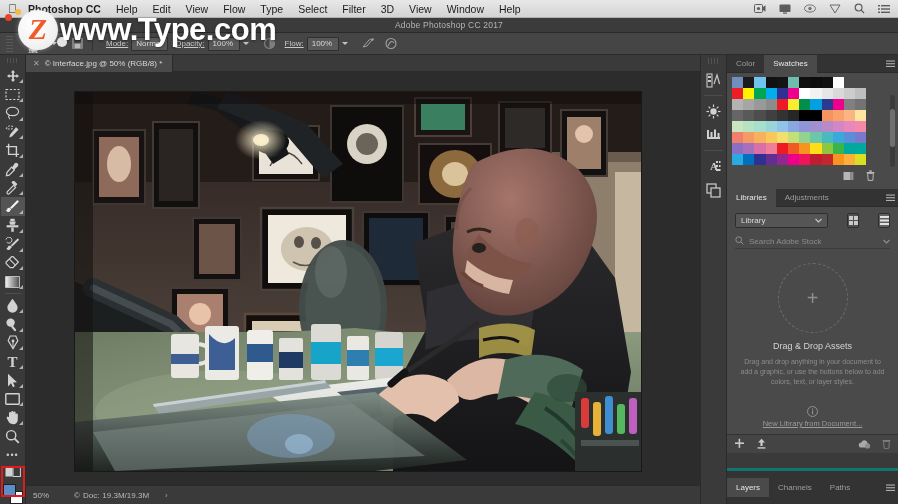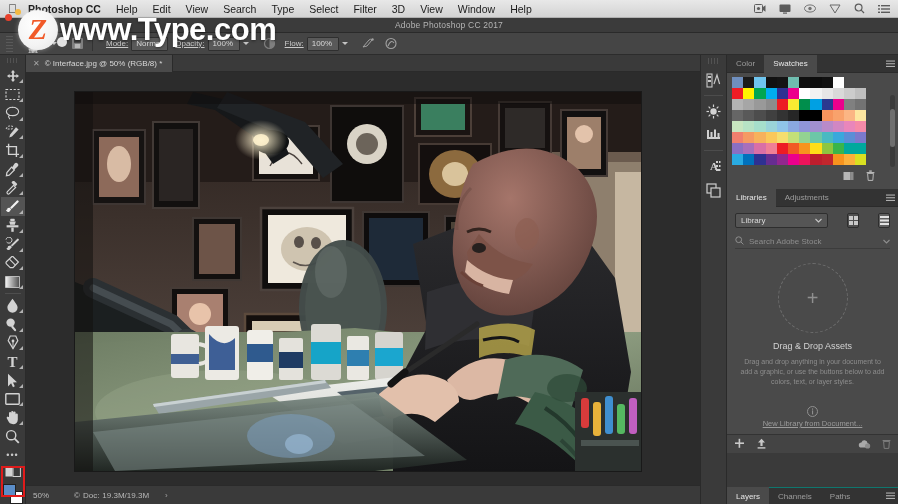--- a/index.html
+++ b/index.html
@@ -192,22 +192,22 @@
   .dzinfo { position:absolute; left:0; right:0; top:196px; text-align:center; }
   .dzlink { position:absolute; left:0; right:0; top:212px; text-align:center;
     font-size:7.5px; color:#9b9b9b; text-decoration:underline; }
   .libfoot {
     position:absolute; left:0; right:0; bottom:0; height:19px; background:#444444;
     border-top:1px solid #333; display:flex; align-items:center; padding:0 7px; gap:11px;
   }
   .libfoot .ff { flex:1; }
 
   
-  .layerbar { position:absolute; left:0; right:0; bottom:0; height:17px;
-      background:#333333; border-top:1px solid #0f766e; display:flex; align-items:center; }
+  .layerbar { position:absolute; left:0; right:0; bottom:0; height:36px;
+      background:#333333; border-top:3px solid #0f766e; display:flex; align-items:center; }
   .layerbar .ptab { height:19px; }
 
   
   .watermark {
     position:absolute; left:18px; top:8px; width:360px; height:44px;
     pointer-events:none; display:flex; align-items:center;
   }
   .wm-logo {
     width:40px; height:40px; border-radius:50%;
     background: radial-gradient(circle at 40% 35%, #ffffff 0%, #f3f3f3 60%, #e3e3e3 100%);
@@ -233,21 +233,21 @@
 <body>
 
 <div id="app">
 
   <div class="macbar">
     <span class="apple"></span>
     <span class="mi bold">Photoshop CC</span>
     <span class="mi">Help</span>
     <span class="mi">Edit</span>
     <span class="mi">View</span>
-    <span class="mi">Search</span>
+    <span class="mi">Flow</span>
     <span class="mi">Type</span>
     <span class="mi">Select</span>
     <span class="mi">Filter</span>
     <span class="mi">3D</span>
     <span class="mi">View</span>
     <span class="mi">Window</span>
     <span class="mi">Help</span>
     <span class="spacer"></span>
     <span class="sysicon">
       <svg width="12" height="9" viewBox="0 0 12 9">

